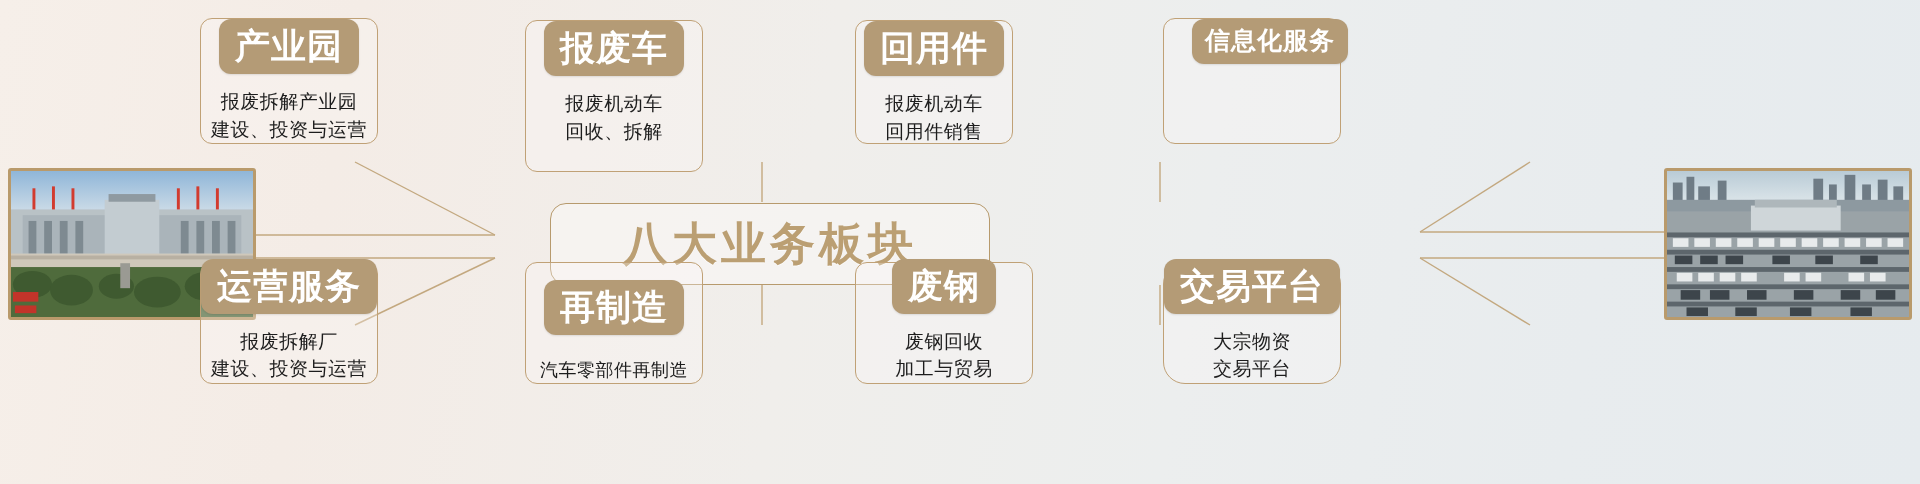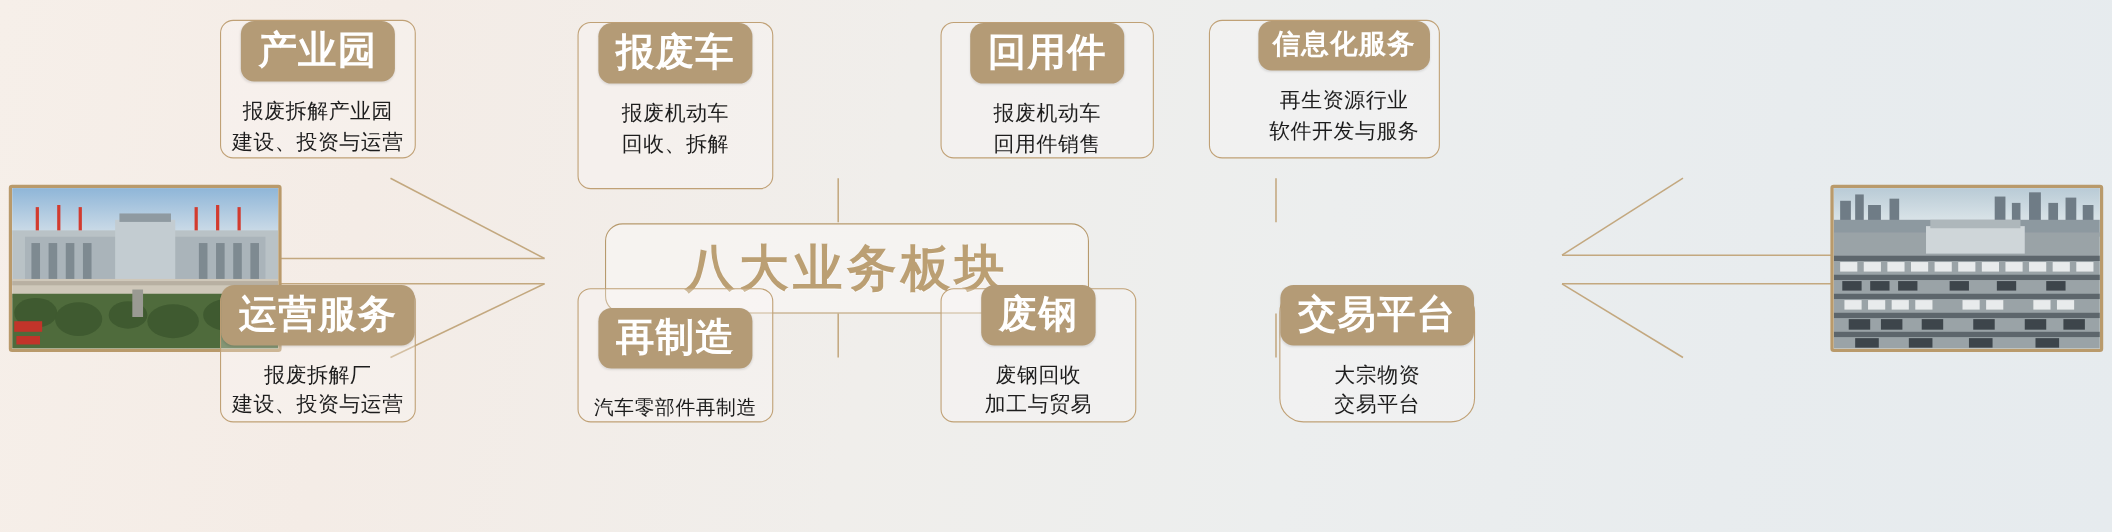--- a/index.html
+++ b/index.html
@@ -221,34 +221,30 @@
   </div>
 
   <div class="card top" style="left:525px;top:20px;width:178px;height:152px;">
     <div class="badge">报废车</div>
     <div class="desc">
       <span class="l">报废机动车</span>
       <span class="l">回收、拆解</span>
     </div>
   </div>
 
-  <div class="card top" style="left:855px;top:20px;width:194px;height:124px;">
+  <div class="card top" style="left:855px;top:20px;width:158px;height:124px;">
     <div class="badge">回用件</div>
     <div class="desc">
       <span class="l">报废机动车</span>
       <span class="l">回用件销售</span>
     </div>
   </div>
 
-  <div class="card top" style="left:1099px;top:18px;width:210px;height:126px;padding-left:36px;">
+  <div class="card top" style="left:1163px;top:18px;width:178px;height:126px;padding-left:36px;">
     <div class="badge wide">信息化服务</div>
-    <div class="desc">
-      <span class="l">再生资源行业</span>
-      <span class="l">软件开发与服务</span>
-    </div>
   </div>
 
   <div class="card bottom" style="left:200px;top:262px;width:178px;height:122px;">
     <div class="badge">运营服务</div>
     <div class="desc">
       <span class="l">报废拆解厂</span>
       <span class="l">建设、投资与运营</span>
     </div>
   </div>
 

